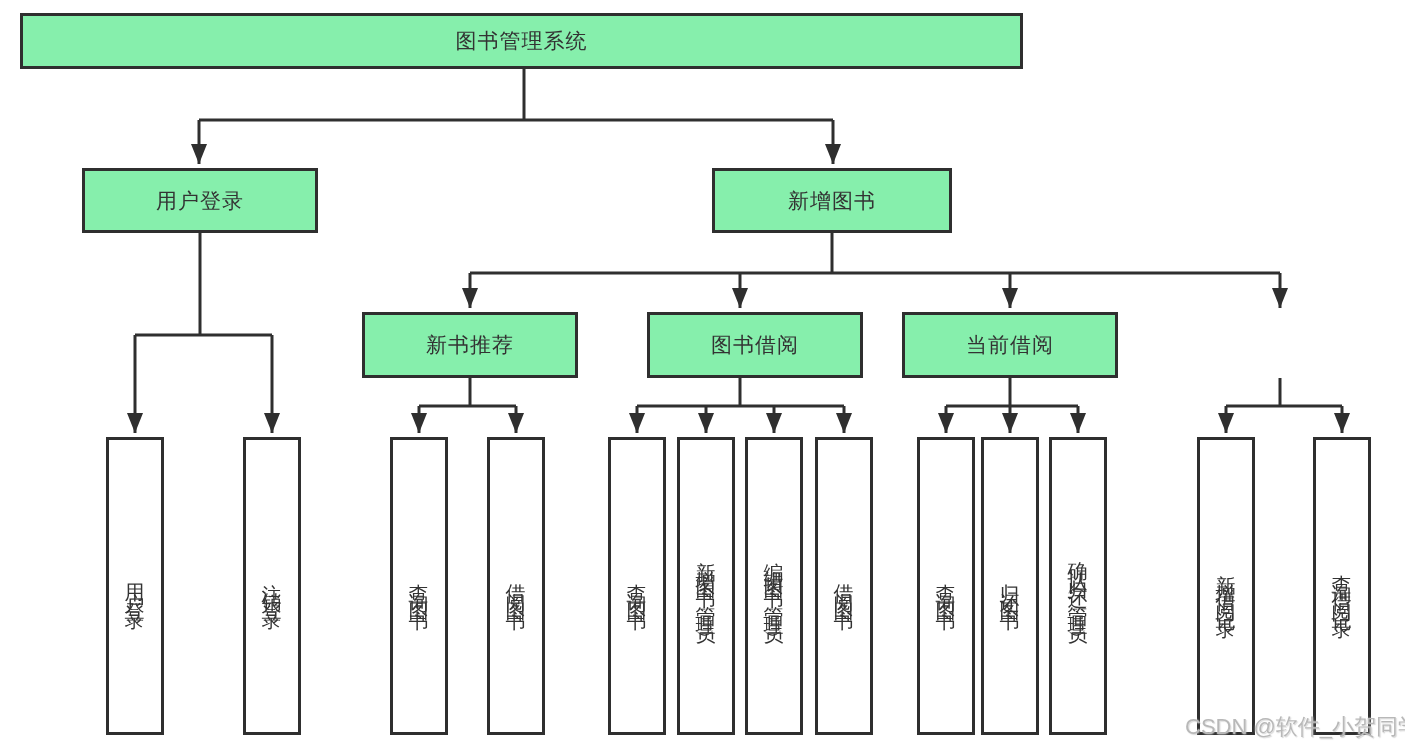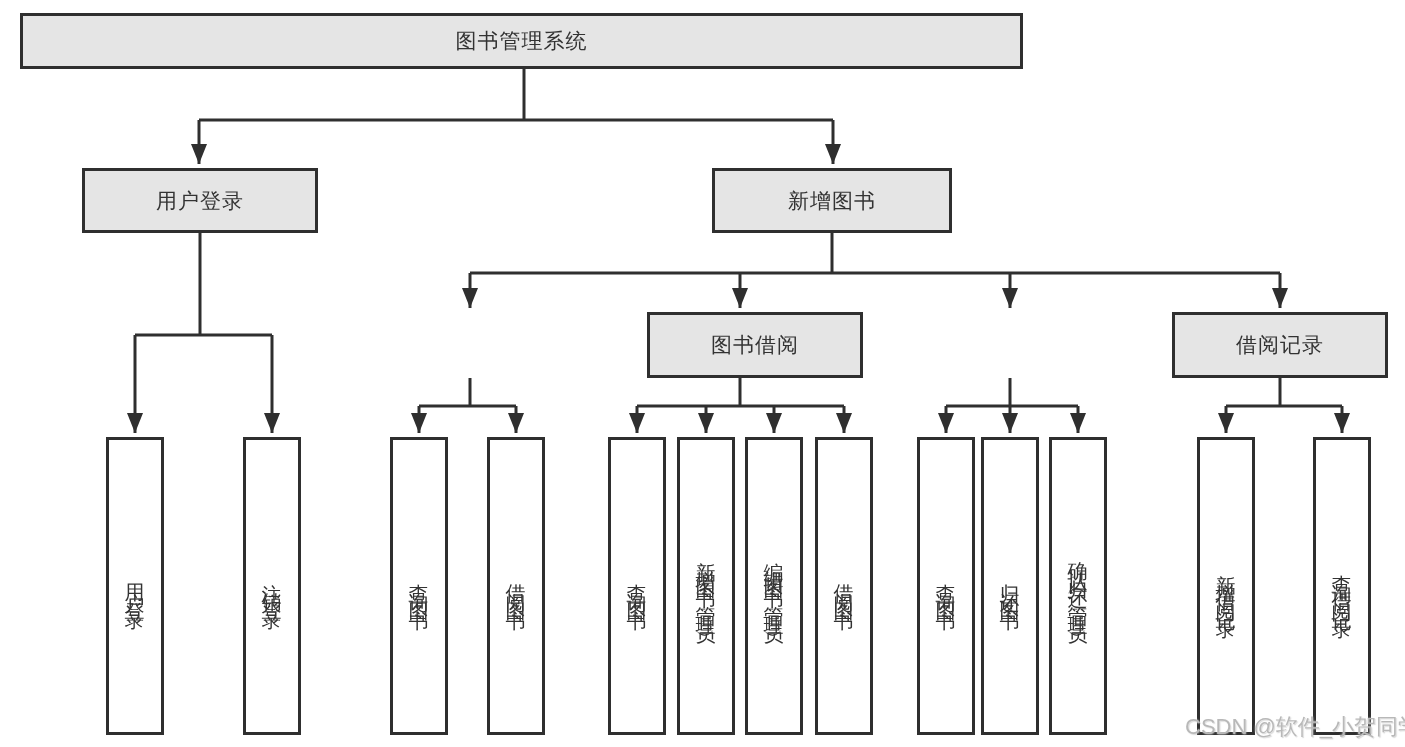--- a/index.html
+++ b/index.html
@@ -8,21 +8,21 @@
     width:1405px;height:747px;
     background:#ffffff;
     font-family:"Liberation Sans","DejaVu Sans",sans-serif;
     overflow:hidden;
   }
   .wires{position:absolute;left:0;top:0;width:1405px;height:747px;}
   .box{
     position:absolute;
     box-sizing:border-box;
     border:3px solid #2f2f2f;
-    background:#e5e5e5;
+    background:#86efac;
     display:flex;align-items:center;justify-content:center;
     color:#333333;
     font-size:21px;
     letter-spacing:1px;
     z-index:2;
   }
   .leaf{
     position:absolute;
     box-sizing:border-box;
     width:58px;height:298px;
@@ -125,25 +125,28 @@
     <span>图书管理系统</span>
   </div>
 
   <div class="box n-login">
     <span>用户登录</span>
   </div>
   <div class="box n-mgmt">
     <span>新增图书</span>
   </div>
 
+  <div class="box n-l3 n-rec">
+    <span>新书推荐</span>
+  </div>
   <div class="box n-l3 n-bor">
     <span>图书借阅</span>
   </div>
-  <div class="box n-l3 n-his">
-    <span>借阅记录</span>
+  <div class="box n-l3 n-cur">
+    <span>当前借阅</span>
   </div>
 
   <div class="leaf lf1">
     <span>用户登录</span>
   </div>
   <div class="leaf lf2">
     <span>注销登录</span>
   </div>
 
   <div class="leaf lf3">

